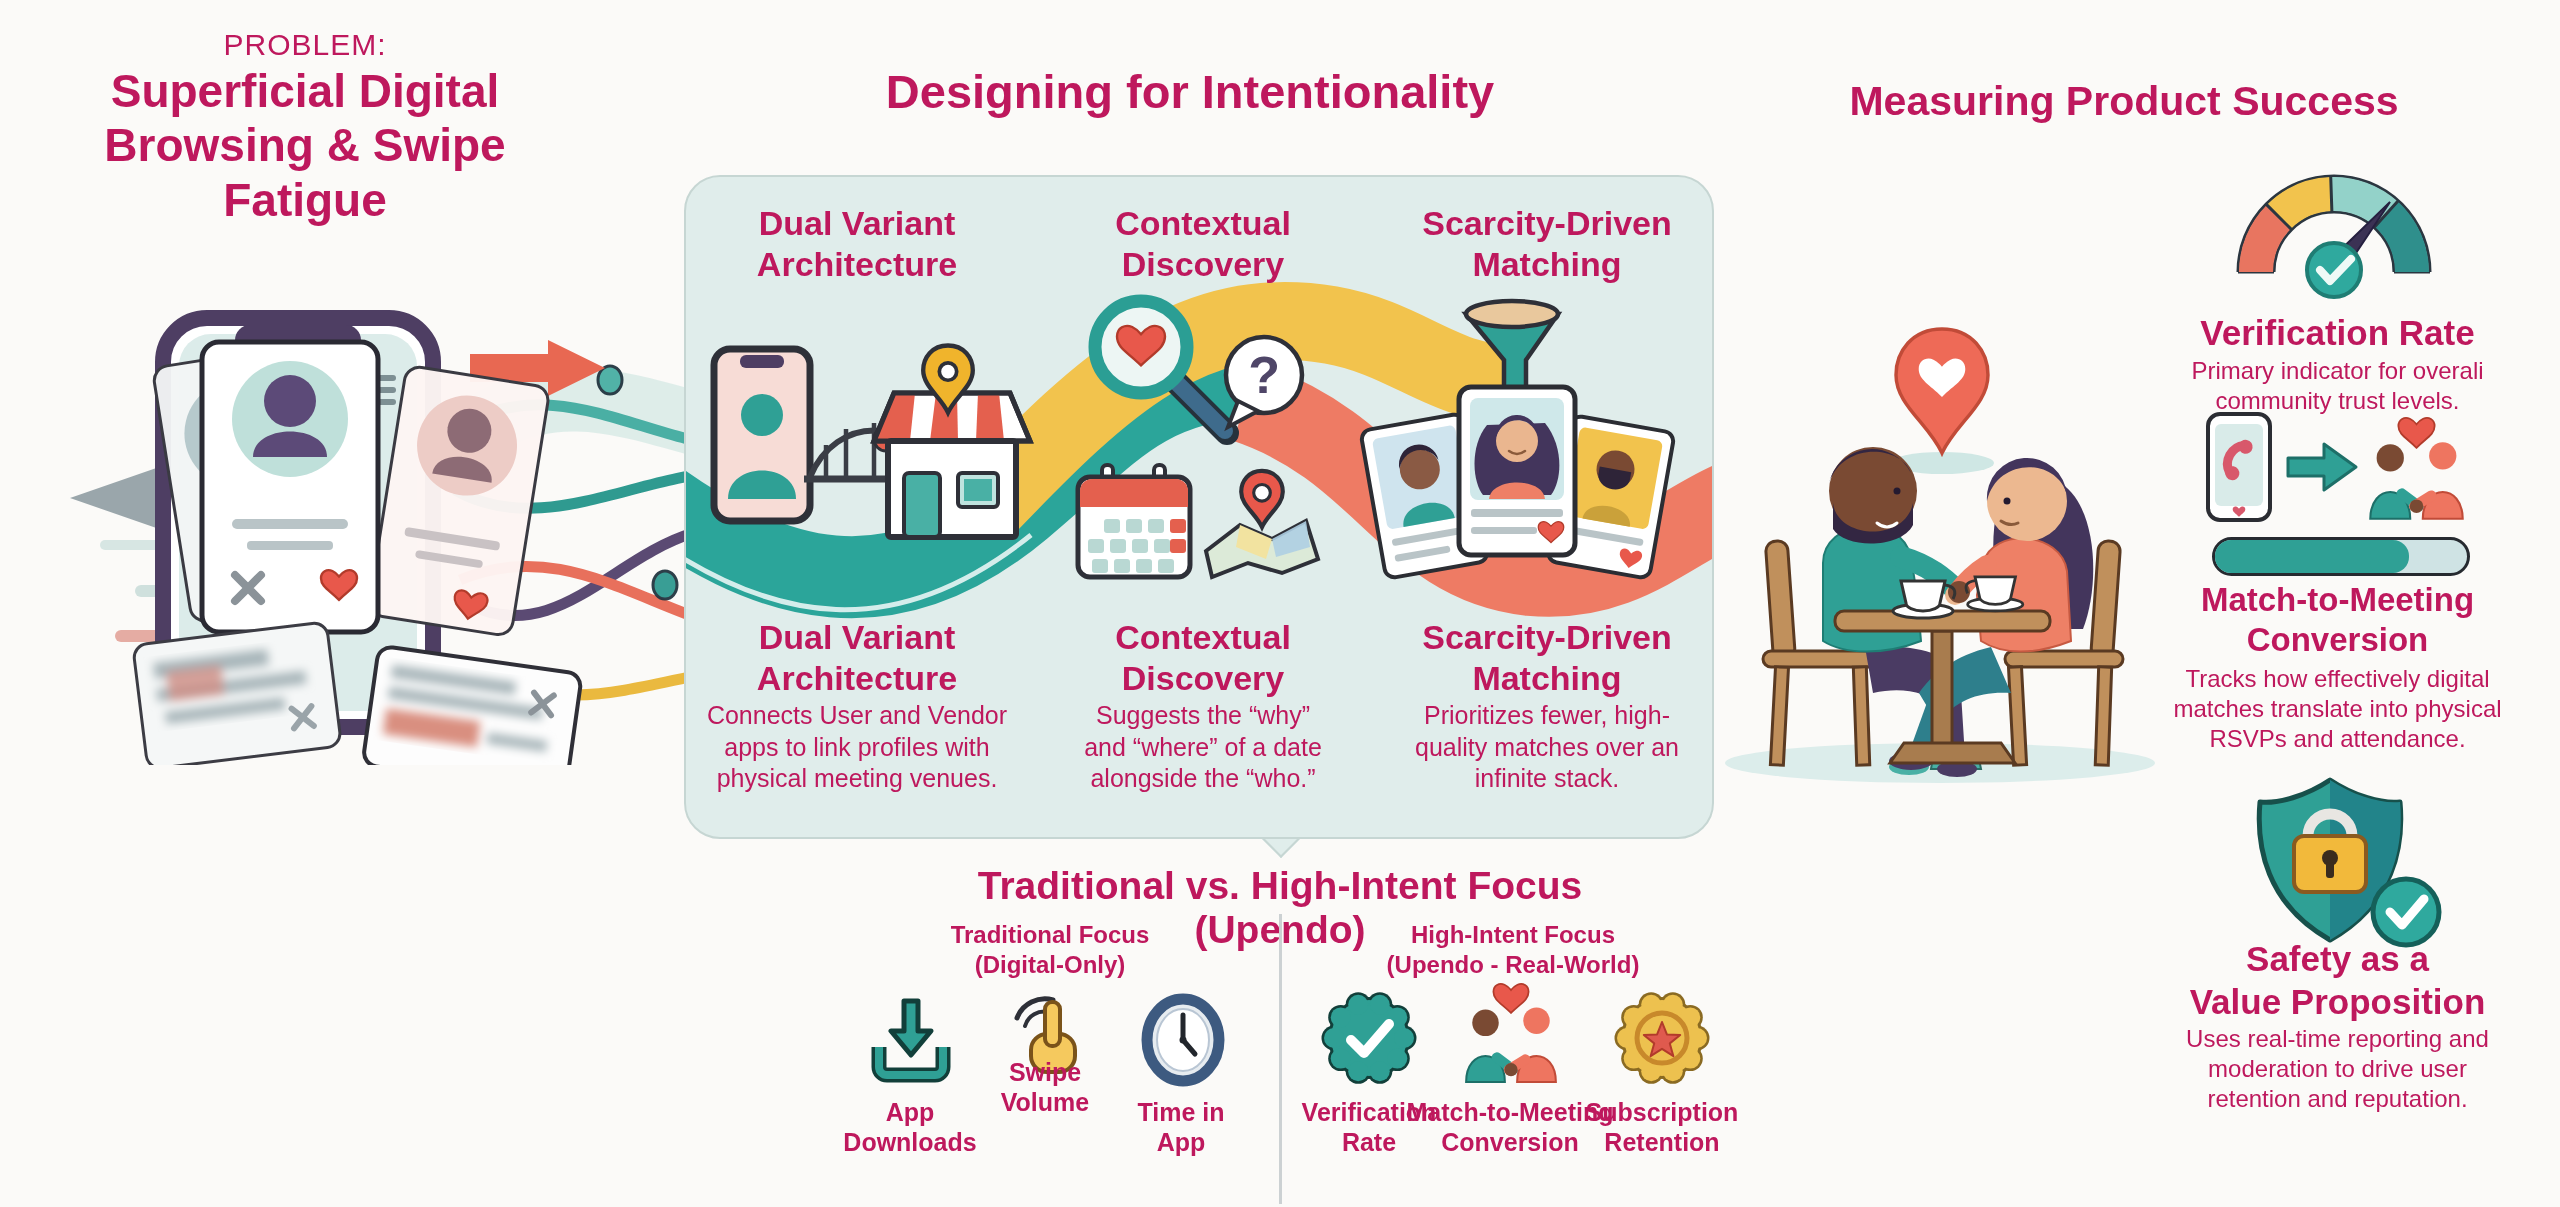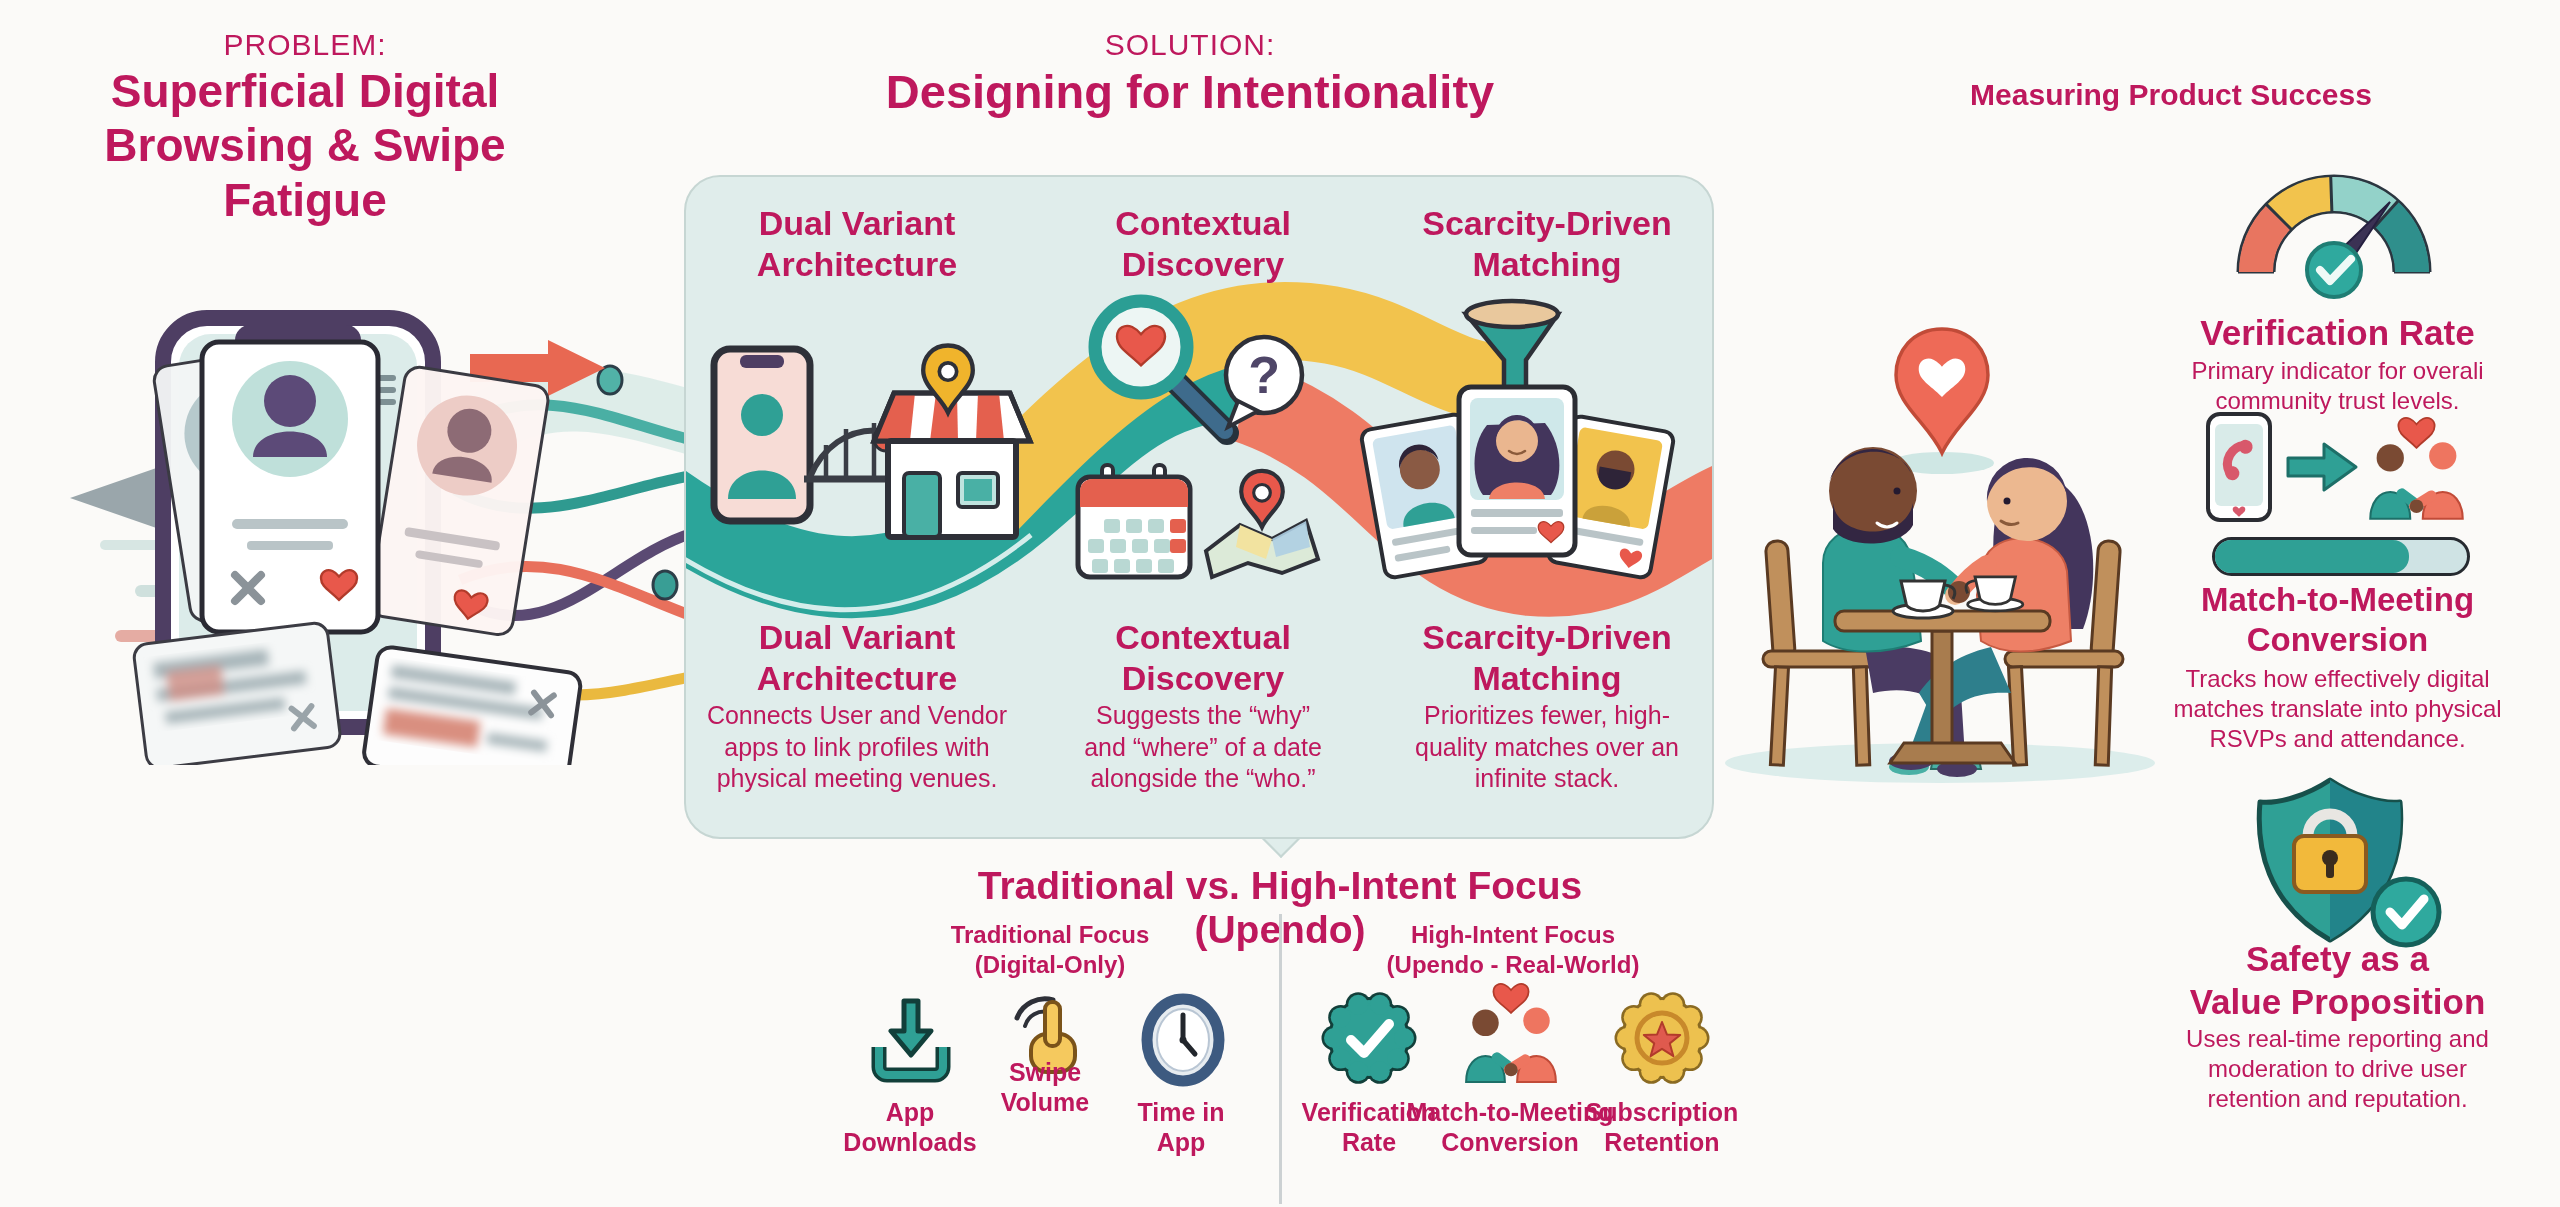--- a/index.html
+++ b/index.html
@@ -144,21 +144,20 @@
       <g filter="url(#b5)">
         <rect x="16" y="-48" width="125" height="13" fill="#a8b6ba"></rect>
         <rect x="16" y="-26" width="155" height="12" fill="#a8b6ba"></rect>
         <rect x="16" y="-4" width="95" height="26" fill="#d98f80"></rect>
         <rect x="120" y="6" width="60" height="11" fill="#a8b6ba"></rect>
       </g>
       <path d="M160,-40 l20,20 M180,-40 l-20,20" stroke="#8b9399" stroke-width="6" stroke-linecap="round"></path>
     </g>
   </svg>
 
-  <div class="abs c lbl" style="left:940px;top:28px;width:500px;">SOLUTION:</div>
   <div class="abs c b" style="left:860px;top:64px;width:660px;font-size:47px;">Designing for Intentionality</div>
 
   <div class="abs tail" style="left:1257px;top:800px;width:46px;height:46px;"></div>
   <div class="abs panel" style="left:684px;top:175px;width:1026px;height:660px;">
     <svg width="1026" height="660" viewBox="0 0 1026 660" style="position:absolute;left:0;top:0;">
 
       <g fill="none">
         <path d="M-60,300 C90,420 210,435 335,330 C425,255 450,210 565,198" stroke="#2ba59a" stroke-width="82"></path>
         <path d="M-60,342 C90,458 215,462 345,358" stroke="#ffffff" stroke-width="5" opacity="0.8"></path>
         <path d="M300,330 C420,205 505,125 645,148 C725,162 762,212 835,206" stroke="#f2c34d" stroke-width="78"></path>
@@ -400,21 +399,21 @@
 Volume</div>
   <div class="abs c cmp-lbl pre" style="left:1096px;top:1098px;width:170px;">Time in
 App</div>
   <div class="abs c cmp-lbl pre" style="left:1284px;top:1098px;width:170px;">Verification
 Rate</div>
   <div class="abs c cmp-lbl pre" style="left:1385px;top:1098px;width:250px;">Match-to-Meeting
 Conversion</div>
   <div class="abs c cmp-lbl pre" style="left:1577px;top:1098px;width:170px;">Subscription
 Retention</div>
 
-  <div class="abs c b" style="left:1876px;top:78px;width:590px;font-size:30px;">Measuring Product Success</div>
+  <div class="abs c b" style="left:1829px;top:78px;width:590px;font-size:41px;">Measuring Product Success</div>
 
   <svg class="abs" style="left:1705px;top:295px;" width="485" height="500" viewBox="0 0 485 500">
     <ellipse cx="235" cy="468" rx="215" ry="20" fill="#dcedeb"></ellipse>
     <ellipse cx="237" cy="168" rx="52" ry="11" fill="#cfe7e4"></ellipse>
     <g transform="translate(237,96) scale(1.15)">
       <use href="#pp" fill="#ee6a57" stroke="#c14b38" stroke-width="3"></use>
       <use href="#hp" transform="translate(0,-7) scale(1.35)" fill="#ffffff"></use>
     </g>
 
     <g fill="#c0905c" stroke="#5a3a22" stroke-width="3">

